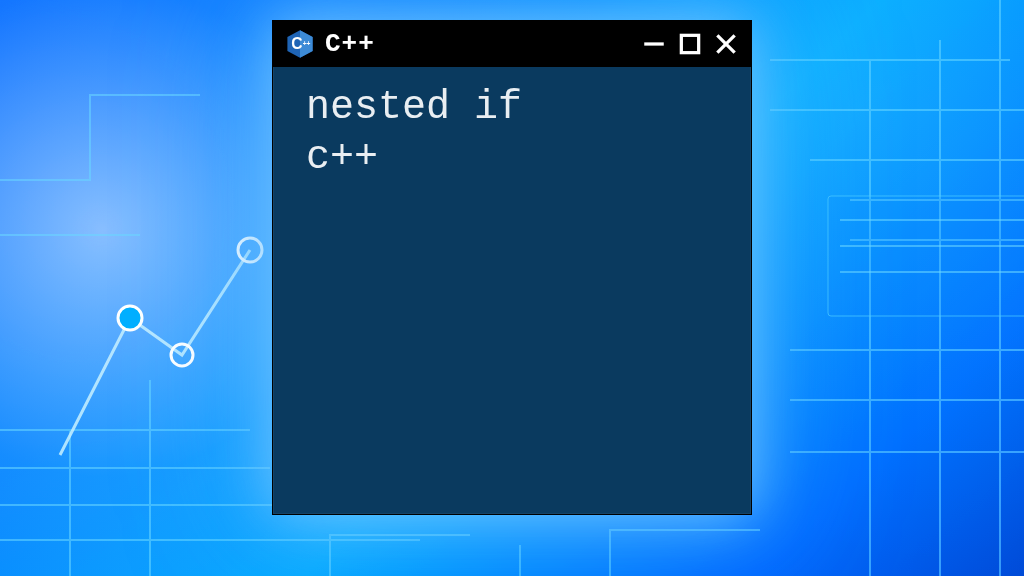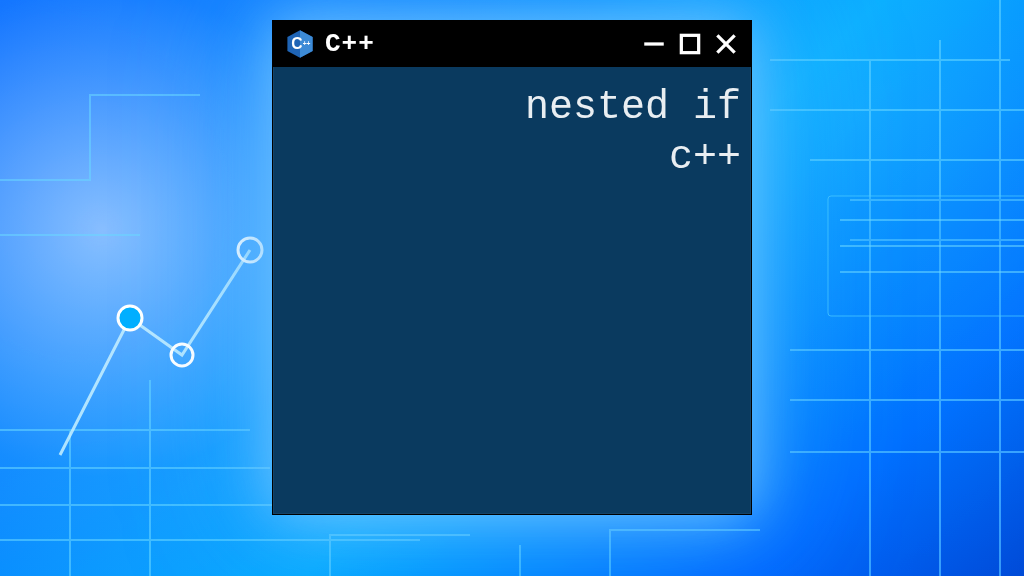--- a/index.html
+++ b/index.html
@@ -43,27 +43,26 @@
   .cpp-logo { width:30px; height:30px; flex:0 0 auto; }
   .title-text {
     font-weight:800; font-size:26px; letter-spacing:1px;
     font-family:"Consolas","Courier New",monospace;
   }
   .win-controls { margin-left:auto; display:flex; align-items:center; gap:10px; }
   .win-controls span { display:inline-flex; width:26px; height:26px; align-items:center; justify-content:center; }
   .win-controls svg { stroke:#fff; stroke-width:3; fill:none; }
   
   .content {
-    flex:1; padding:16px 10px;
+    flex:1; padding:16px 33px;
     color:#e9eef2;
     font-size:40px;
     line-height:1.25;
     font-family:"Consolas","Menlo","Courier New",monospace;
     white-space:pre;
-    text-align:right;
   }
 </style>
 </head>
 <body>
 
 <div class="bg">
   <svg viewBox="0 0 1024 576" preserveAspectRatio="none">
 
     <g class="line">
       <path d="M770 60 H1010"></path>

